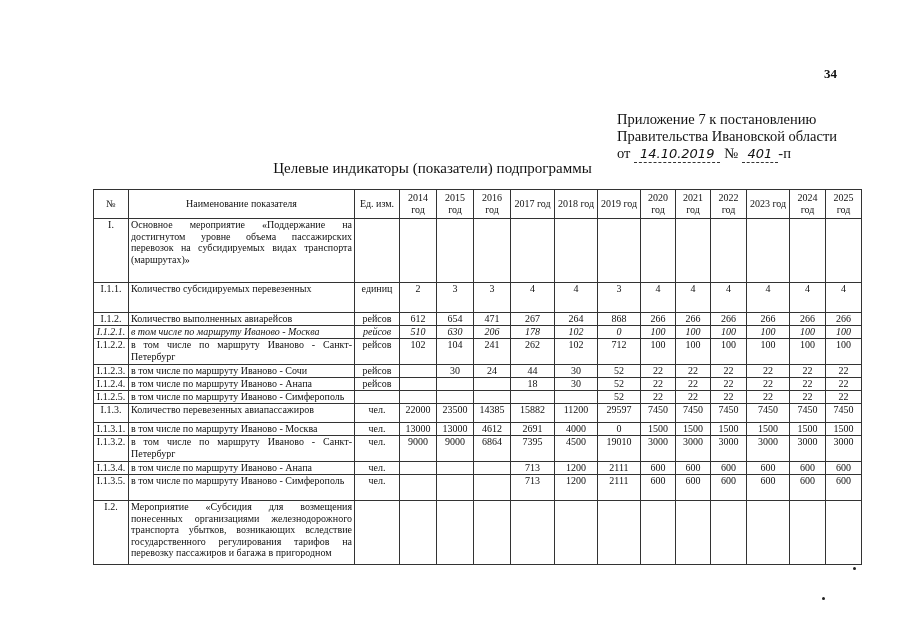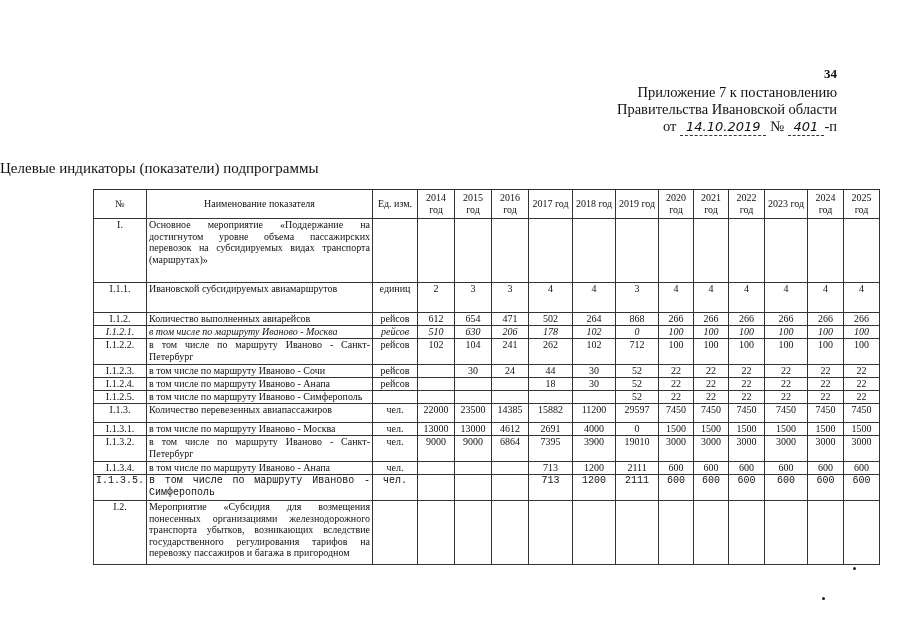--- a/index.html
+++ b/index.html
@@ -1,22 +1,22 @@
 <!DOCTYPE html>
 <html><head>
 <meta charset="utf-8">
 <style>
   html, body { margin:0; padding:0; background:#ffffff; }
   body { width:905px; height:640px; position:relative; overflow:hidden;
          font-family:"Liberation Serif", "DejaVu Serif", serif; color:#111; }
   .page-num { position:absolute; left:824px; top:66px; font-weight:bold; font-size:13px; }
-  .appendix { position:absolute; right:68px; top:84px; text-align:right; font-size:14.5px; line-height:17px; }
+  .appendix { position:absolute; right:68px; top:111px; font-size:14.5px; line-height:17px; }
   .appendix .hand { font-family:"DejaVu Sans", sans-serif; font-style:italic; font-size:13px;
                     border-bottom:1px dashed #333; display:inline-block; padding:0 6px; }
-  .title { position:absolute; left:0; width:865px; top:160px; font-size:15px; }
+  .title { position:absolute; left:0; width:865px; top:160px; text-align:center; font-size:15px; }
   table.grid { position:absolute; left:93px; top:189px; border-collapse:collapse;
                table-layout:fixed; font-size:10px; }
   table.grid td, table.grid th { border:1px solid #333; padding:0 2px; vertical-align:top;
                font-weight:normal; line-height:11.5px; }
   table.grid th { text-align:center; vertical-align:middle; padding:2px 1px; line-height:12px; }
   td.num { text-align:center; }
   td.name { text-align:justify; text-align-last:left; }
   td.center { text-align:center; }
   .dot { position:absolute; width:3px; height:3px; background:#222; border-radius:50%; }
 </style>
@@ -88,21 +88,21 @@
         <td class="num"></td>
         <td class="num"></td>
         <td class="num"></td>
         <td class="num"></td>
         <td class="num"></td>
         <td class="num"></td>
         <td class="num"></td>
       </tr>
       <tr style="height: 30px;">
         <td class="center">I.1.1.</td>
-        <td class="name">Ивановской субсидируемых авиамаршрутов</td>
+        <td class="name">Количество субсидируемых перевезенных</td>
         <td class="center">единиц</td>
         <td class="num">2</td>
         <td class="num">3</td>
         <td class="num">3</td>
         <td class="num">4</td>
         <td class="num">4</td>
         <td class="num">3</td>
         <td class="num">4</td>
         <td class="num">4</td>
         <td class="num">4</td>
@@ -110,21 +110,21 @@
         <td class="num">4</td>
         <td class="num">4</td>
       </tr>
       <tr style="height: 13px;">
         <td class="center">I.1.2.</td>
         <td class="name">Количество выполненных авиарейсов</td>
         <td class="center">рейсов</td>
         <td class="num">612</td>
         <td class="num">654</td>
         <td class="num">471</td>
-        <td class="num">502</td>
+        <td class="num">267</td>
         <td class="num">264</td>
         <td class="num">868</td>
         <td class="num">266</td>
         <td class="num">266</td>
         <td class="num">266</td>
         <td class="num">266</td>
         <td class="num">266</td>
         <td class="num">266</td>
       </tr>
       <tr style="height: 13px; font-style: italic;">
@@ -247,21 +247,21 @@
         <td class="num">1500</td>
       </tr>
       <tr style="height: 26px;">
         <td class="center">I.1.3.2.</td>
         <td class="name">в том числе по маршруту Иваново - Санкт-Петербург</td>
         <td class="center">чел.</td>
         <td class="num">9000</td>
         <td class="num">9000</td>
         <td class="num">6864</td>
         <td class="num">7395</td>
-        <td class="num">3900</td>
+        <td class="num">4500</td>
         <td class="num">19010</td>
         <td class="num">3000</td>
         <td class="num">3000</td>
         <td class="num">3000</td>
         <td class="num">3000</td>
         <td class="num">3000</td>
         <td class="num">3000</td>
       </tr>
       <tr style="height: 13px;">
         <td class="center">I.1.3.4.</td>
@@ -273,21 +273,21 @@
         <td class="num">713</td>
         <td class="num">1200</td>
         <td class="num">2111</td>
         <td class="num">600</td>
         <td class="num">600</td>
         <td class="num">600</td>
         <td class="num">600</td>
         <td class="num">600</td>
         <td class="num">600</td>
       </tr>
-      <tr style="height: 26px; font-family: Liberation Mono, monospace;">
+      <tr style="height: 26px;">
         <td class="center">I.1.3.5.</td>
         <td class="name">в том числе по маршруту Иваново - Симферополь</td>
         <td class="center">чел.</td>
         <td class="num"></td>
         <td class="num"></td>
         <td class="num"></td>
         <td class="num">713</td>
         <td class="num">1200</td>
         <td class="num">2111</td>
         <td class="num">600</td>

